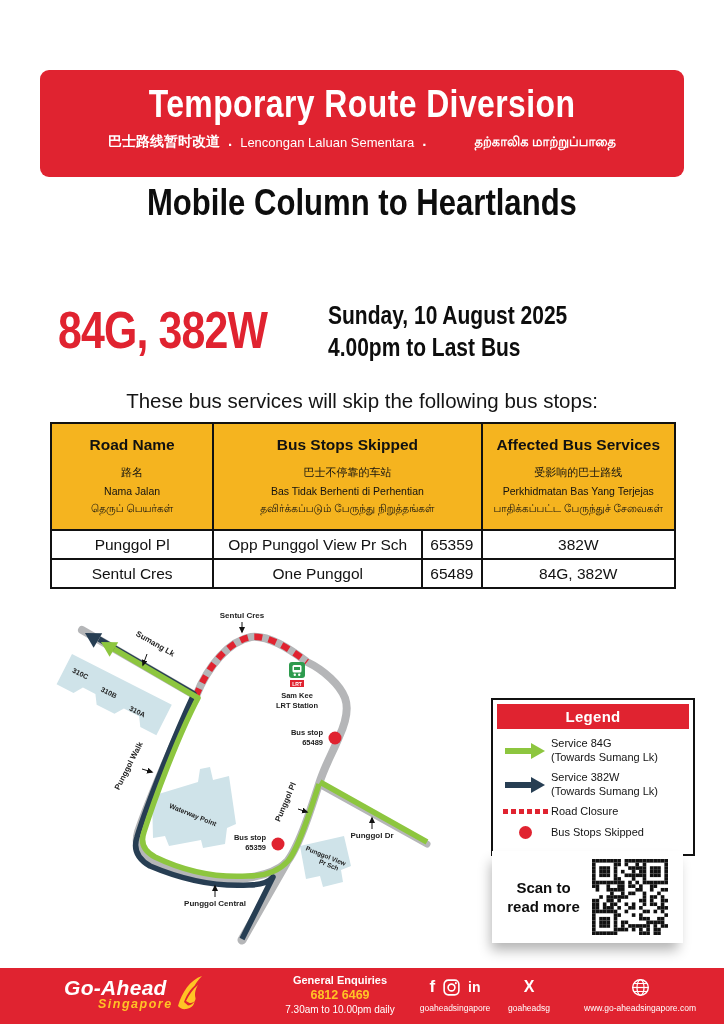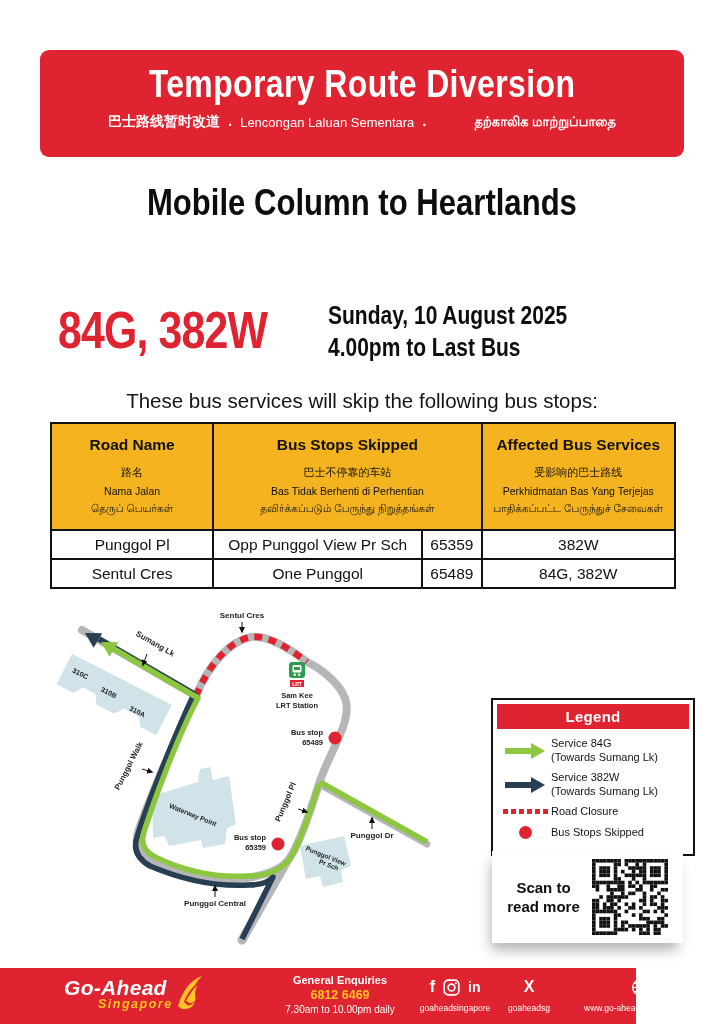--- a/index.html
+++ b/index.html
@@ -2,21 +2,21 @@
 <html><head>
 <meta charset="utf-8">
 <style>
   html,body{margin:0;padding:0;background:#fff;}
   .poster{position:relative;width:724px;height:1024px;background:#fff;overflow:hidden;
           font-family:"Liberation Sans",sans-serif;color:#111;}
   .cond{display:inline-block;transform:scaleX(.84);transform-origin:50% 50%;white-space:nowrap;}
   .condL{display:inline-block;transform:scaleX(.84);transform-origin:0 50%;white-space:nowrap;}
 
   
-  .banner{position:absolute;left:40px;top:50px;width:644px;height:107px;background:#e02330;
+  .banner{position:absolute;left:40px;top:70px;width:644px;height:107px;background:#e02330;
           border-radius:9px;text-align:center;}
   .banner-title{margin-top:13px;font-size:38px;font-weight:800;color:#fff;letter-spacing:.5px;}
   .banner-sub{margin-top:7px;display:flex;justify-content:center;align-items:center;gap:8px;color:#fff;}
   .bsub-zh{font-size:14px;font-weight:700;}
   .bsub-ms{font-size:13px;font-weight:400;}
   .bsub-ta{font-size:13px;font-weight:600;margin-left:40px;}
   .bsub-sep{font-size:15px;font-weight:800;transform:translateY(-2px);}
 
   .headline{position:absolute;left:0;top:180px;width:724px;text-align:center;
             font-size:37px;font-weight:800;line-height:46px;color:#0d0d0d;}
@@ -50,21 +50,21 @@
   .dashsq{width:5px;height:5px;background:#e02330;}
   .reddot{width:13px;height:13px;border-radius:50%;background:#e02330;}
 
   
   .qrbox{position:absolute;left:492px;top:851px;width:191px;height:92px;background:#fff;
          box-shadow:-3px 9px 12px -2px rgba(0,0,0,.3);display:flex;align-items:center;justify-content:center;gap:12px;}
   .qr-text{font-size:15px;font-weight:800;text-align:center;line-height:19px;color:#0d0d0d;}
   #qr{display:block;}
 
   
-  .footer{position:absolute;left:0;top:968px;width:636px;height:56px;background:#e02330;color:#fff;}
+  .footer{position:absolute;left:0;top:968px;width:724px;height:56px;background:#e02330;color:#fff;}
   .f-logo{position:absolute;left:64px;top:8px;}
   .logo1{font-size:21px;font-weight:800;font-style:italic;letter-spacing:.3px;}
   .logo2{font-size:12.5px;font-weight:800;font-style:italic;color:#ffc425;letter-spacing:1.5px;margin-left:34px;margin-top:-3px;}
   .lion{position:absolute;left:108px;top:-4px;}
   .f-enq{position:absolute;left:276px;top:6px;width:128px;text-align:center;}
   .enq1{font-size:11px;font-weight:700;}
   .enq2{font-size:12.5px;font-weight:800;color:#ffc425;margin-top:2px;}
   .enq3{font-size:10px;margin-top:2px;}
   .f-soc{position:absolute;top:8px;text-align:center;}
   .soc-icons{display:flex;justify-content:center;align-items:center;gap:8px;height:22px;}

